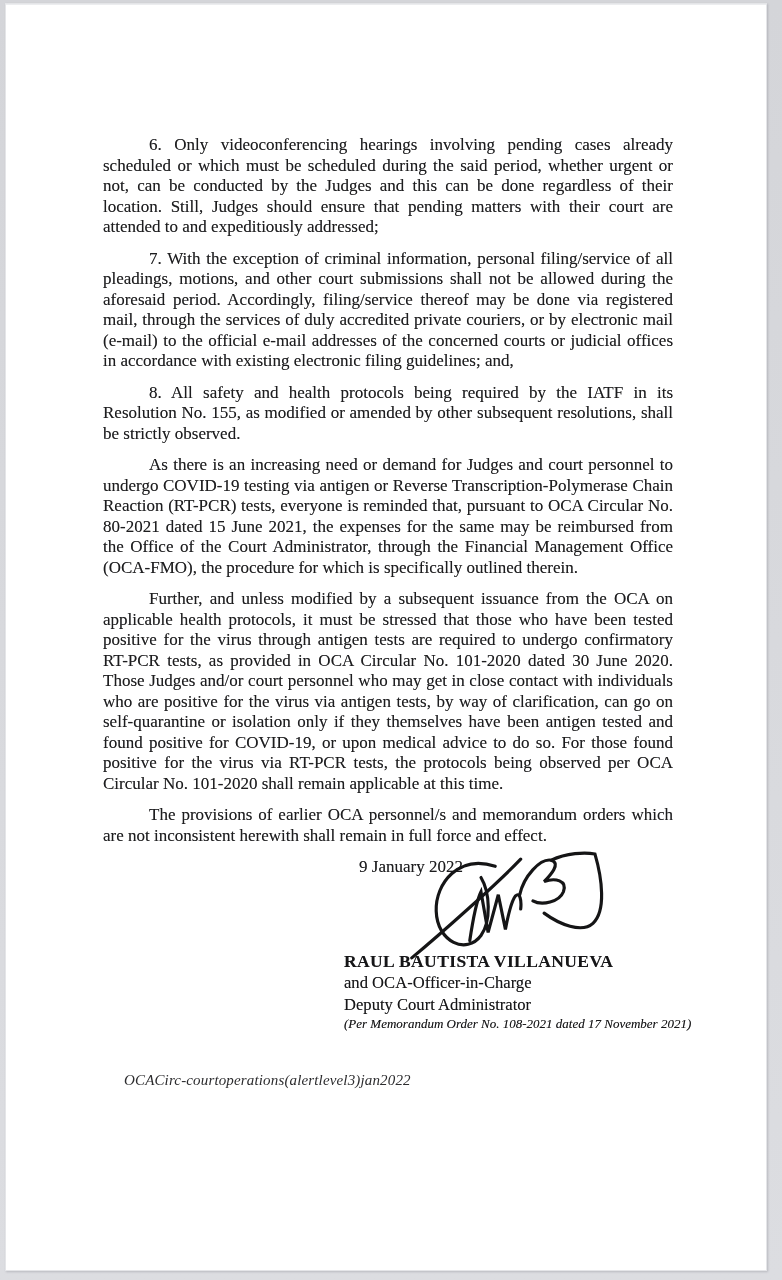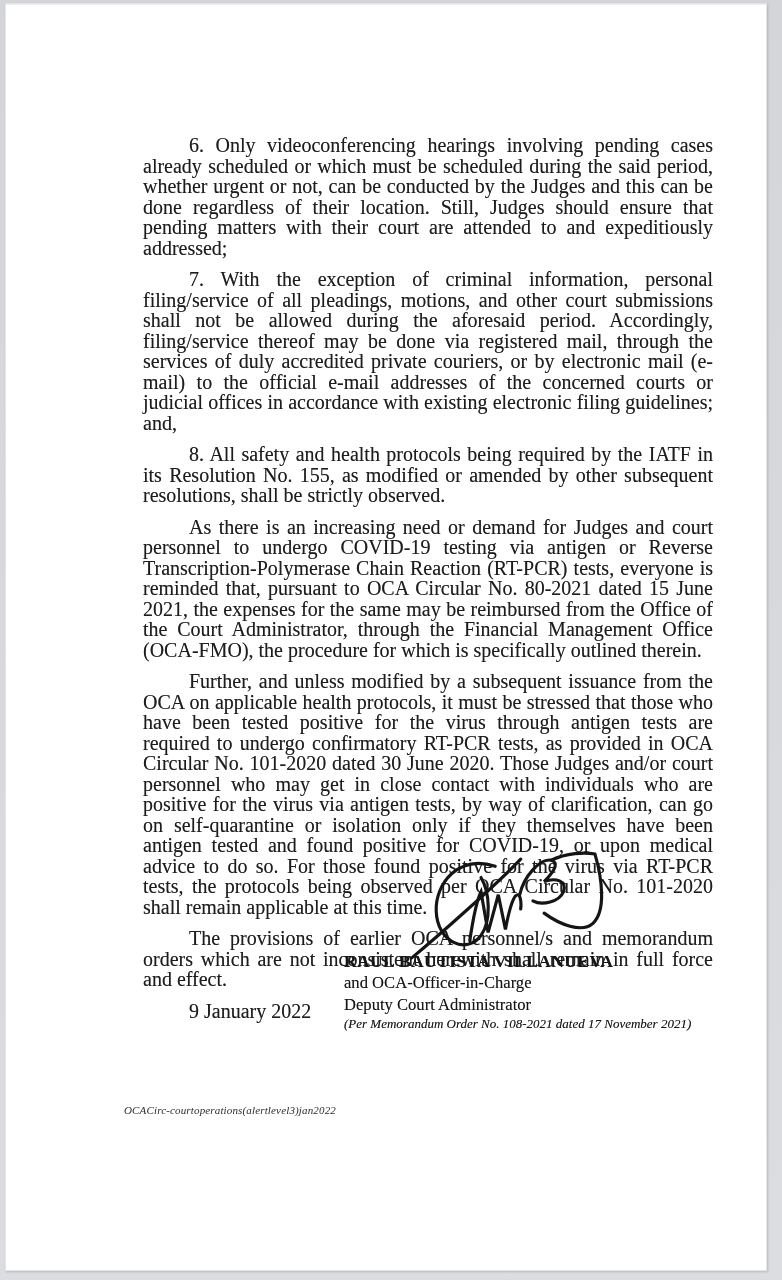--- a/index.html
+++ b/index.html
@@ -24,34 +24,33 @@
     background: #ffffff;
     border: 1px solid #e4e5e8;
     box-shadow: inset 0 1px 0 #ecedef, 1px 1px 2px rgba(120,121,128,0.35);
   }
   .memo-body {
     position: absolute;
     left: 97px;
     top: 131px;
     width: 570px;
     color: #1d1d1f;
-    font-size: 20px;
+    font-size: 17px;
     line-height: 20.5px;
     text-align: justify;
     text-shadow: 0 0 0.5px rgba(20,20,20,0.45);
-    margin-left: 40px;
   }
   .memo-body p {
     margin: 0 0 11px 0;
     text-indent: 46px;
   }
   .date-line {
     margin-top: 10px;
     text-indent: 63px;
-    text-align: left;
+    text-align: center;
   }
   .signature-area {
     position: absolute;
     left: 398px;
     top: 846px;
     width: 212px;
     height: 114px;
   }
   .signature-area svg { width: 100%; height: 100%; }
   .signatory-block {
@@ -78,24 +77,23 @@
     font-size: 13px;
     line-height: 15px;
     margin-top: 1px;
     white-space: nowrap;
   }
   .footer-reference {
     position: absolute;
     left: 118px;
     top: 1068px;
     font-style: italic;
-    font-size: 11px;
+    font-size: 15px;
     letter-spacing: 0.15px;
     color: #2c2c2e;
-    margin-top: 32px;
   }
 </style>
 </head>
 <body>
 
 <div class="scan-wrap">
   <div class="page">
 
     <div class="memo-body">
       <p>6. Only videoconferencing hearings involving pending cases already scheduled or which must be scheduled during the said period, whether urgent or not, can be conducted by the Judges and this can be done regardless of their location. Still, Judges should ensure that pending matters with their court are attended to and expeditiously addressed;</p>

